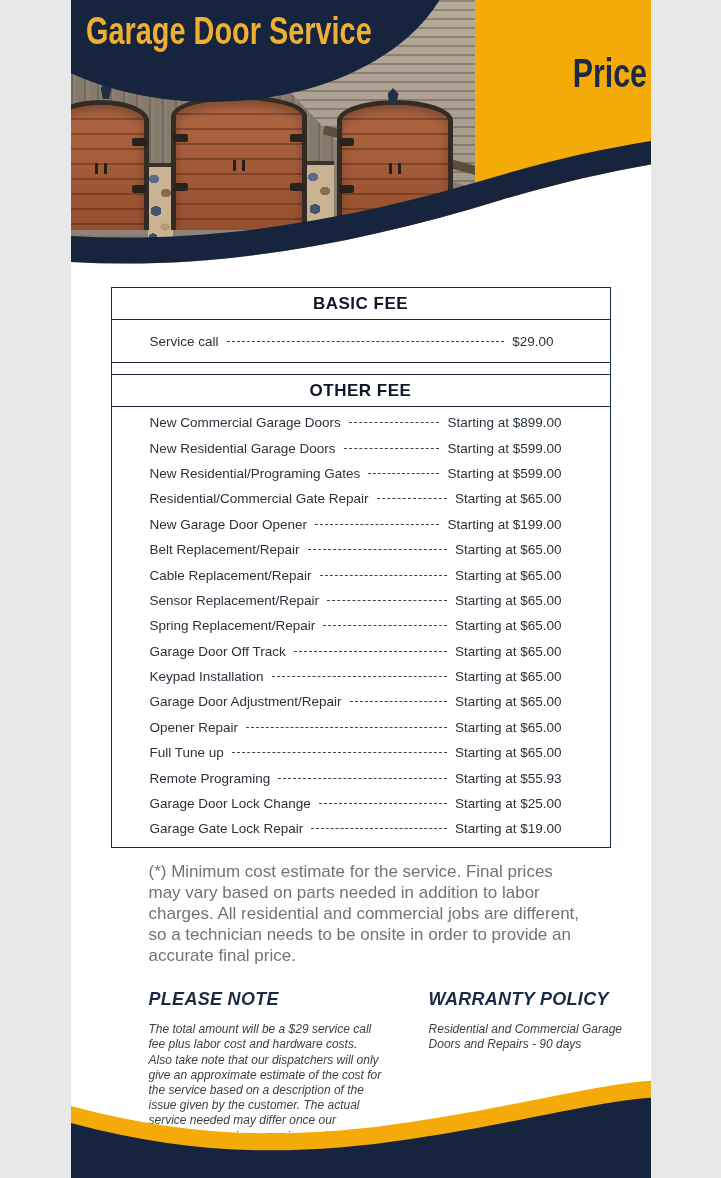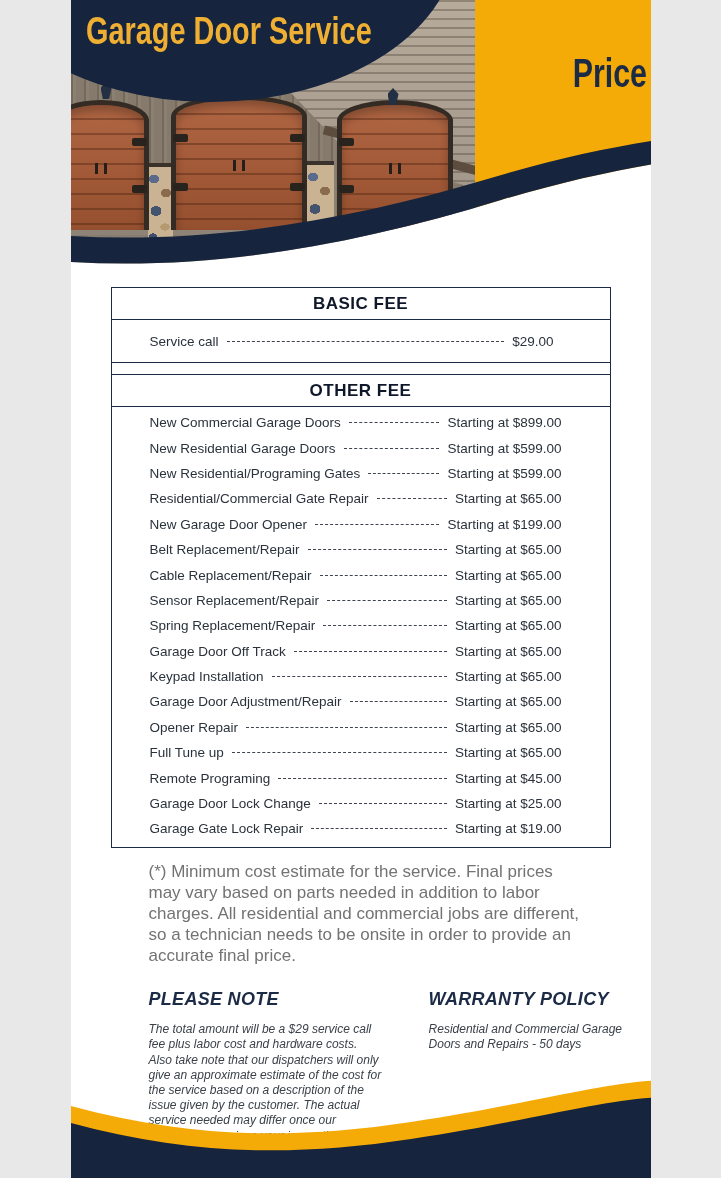--- a/index.html
+++ b/index.html
@@ -225,21 +225,21 @@
             <span class="fee-price">Starting at $65.00</span>
           </div>
           <div class="fee-row">
             <span class="fee-label">Full Tune up</span>
             <span class="leader"></span>
             <span class="fee-price">Starting at $65.00</span>
           </div>
           <div class="fee-row">
             <span class="fee-label">Remote Programing</span>
             <span class="leader"></span>
-            <span class="fee-price">Starting at $45.00</span>
+            <span class="fee-price">Starting at $55.93</span>
           </div>
           <div class="fee-row">
             <span class="fee-label">Garage Door Lock Change</span>
             <span class="leader"></span>
             <span class="fee-price">Starting at $25.00</span>
           </div>
           <div class="fee-row">
             <span class="fee-label">Garage Gate Lock Repair</span>
             <span class="leader"></span>
             <span class="fee-price">Starting at $19.00</span>
@@ -249,21 +249,21 @@
 
     <p class="footnote">(*) Minimum cost estimate for the service. Final prices may vary based on parts needed in addition to labor charges. All residential and commercial jobs are different, so a technician needs to be onsite in order to provide an accurate final price.</p>
 
     <div class="columns">
       <section class="col note">
         <h3>PLEASE NOTE</h3>
         <p>The total amount will be a $29 service call fee plus labor cost and hardware costs. Also take note that our dispatchers will only give an approximate estimate of the cost for the service based on a description of the issue given by the customer. The actual service needed may differ once our technician examines your issue, therefore the costs can vary.</p>
       </section>
       <section class="col warranty">
         <h3>WARRANTY POLICY</h3>
-        <p>Residential and Commercial Garage Doors and Repairs - 50 days</p>
+        <p>Residential and Commercial Garage Doors and Repairs - 90 days</p>
       </section>
     </div>
   </main>
 
   <footer>
     <svg viewBox="0 0 721 118" width="721" height="118" xmlns="http://www.w3.org/2000/svg">
 
       <path fill="#F5AB07" d="M 0 46 C 120 78 220 80 340 62 C 470 42 540 20 600 20 C 650 20 690 26 721 30 L 721 118 L 0 118 Z"></path>
 
       <path fill="#16243E" d="M 0 63 C 120 95 220 97 340 79 C 470 59 540 37 600 37 C 650 37 690 43 721 47 L 721 118 L 0 118 Z"></path>

